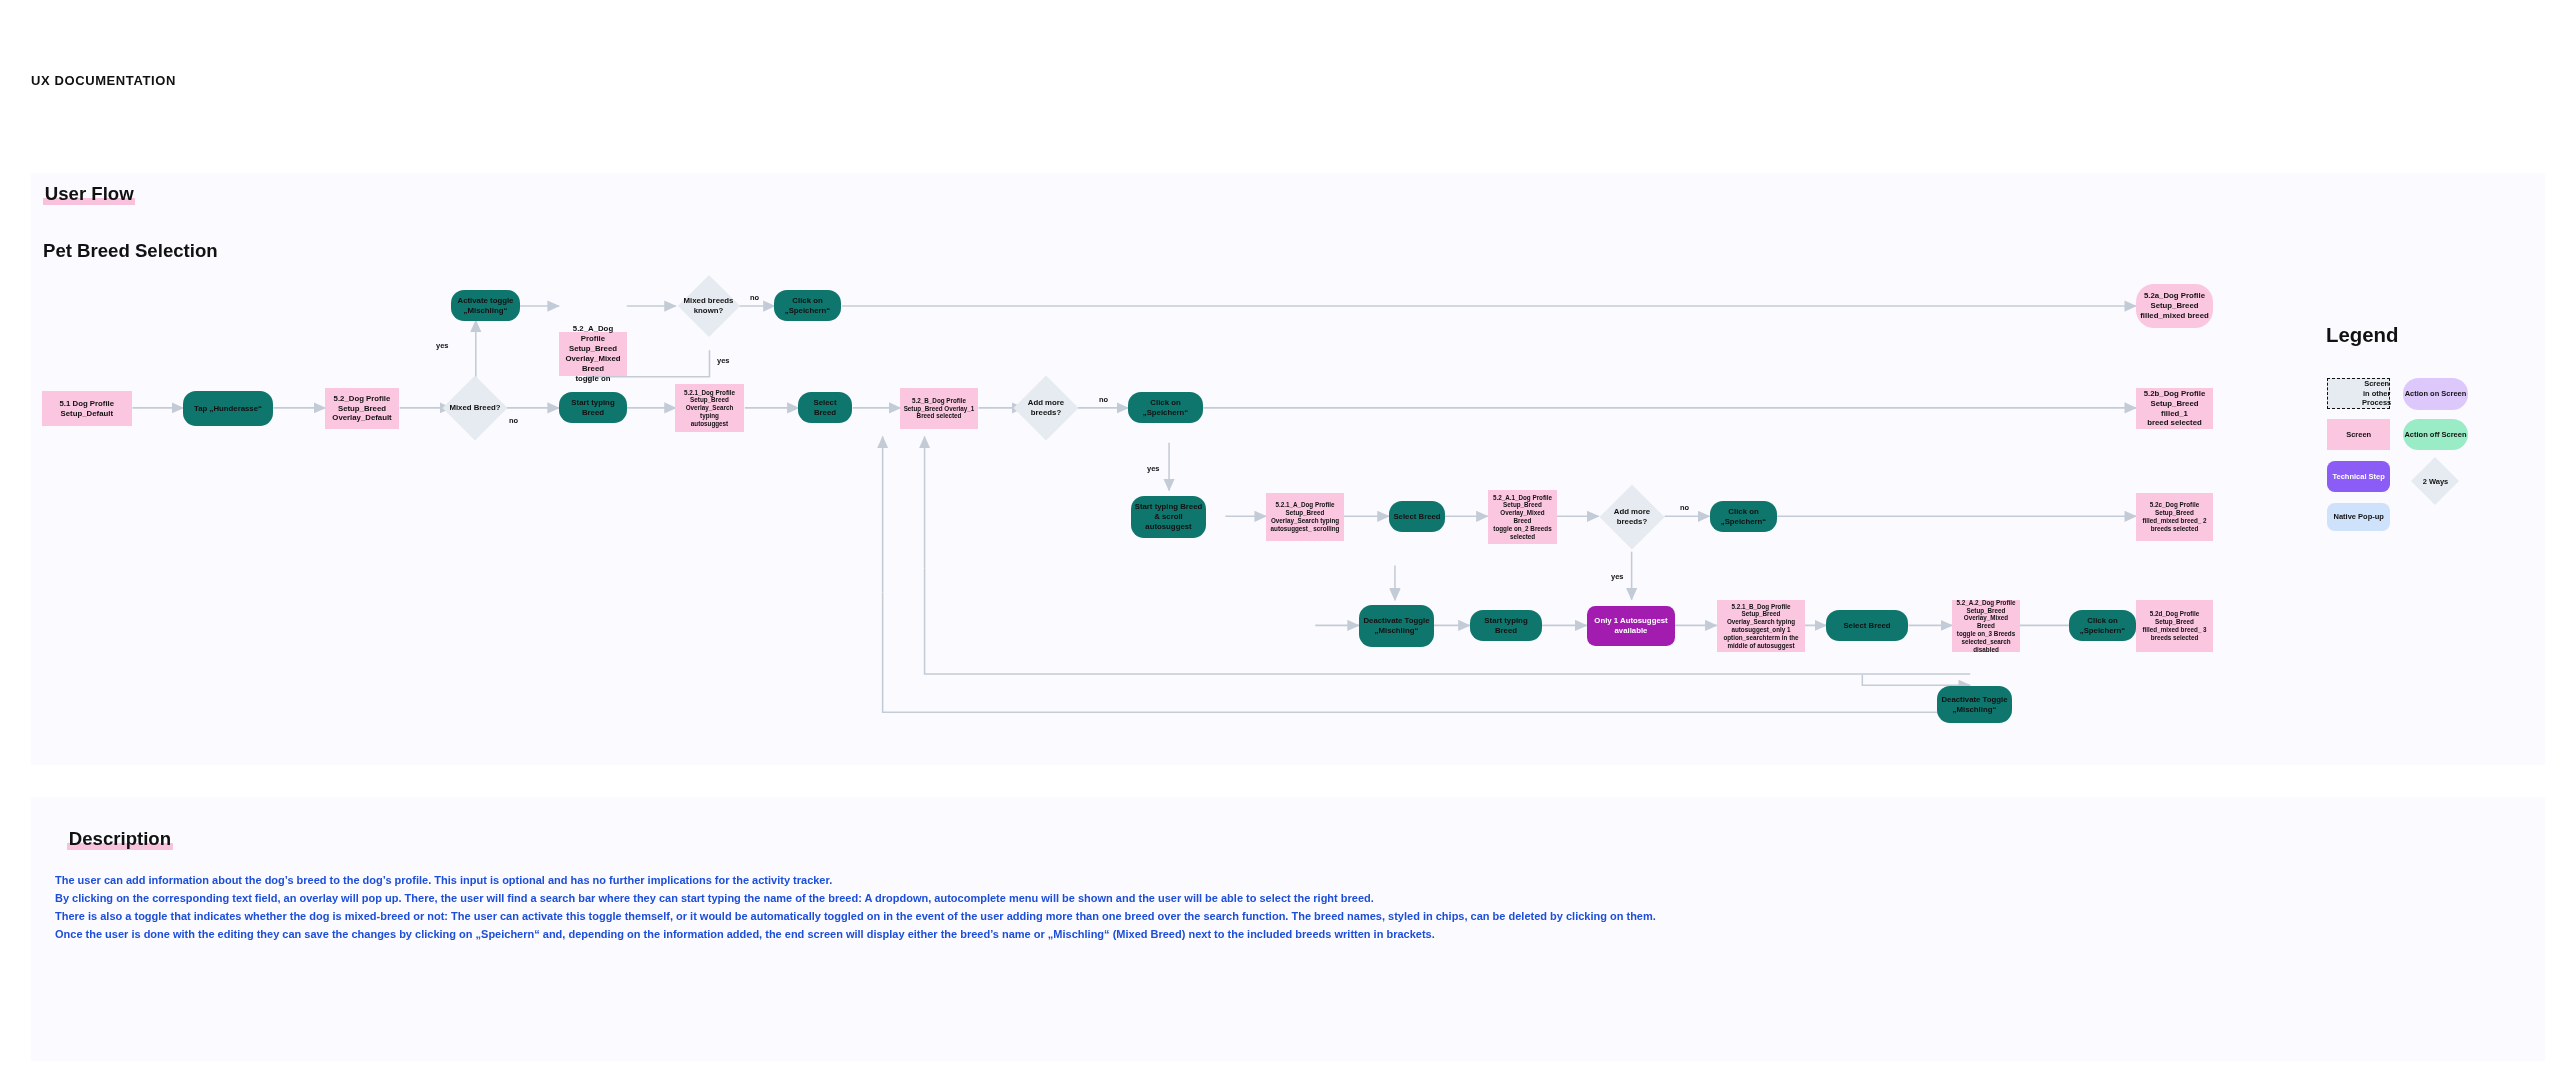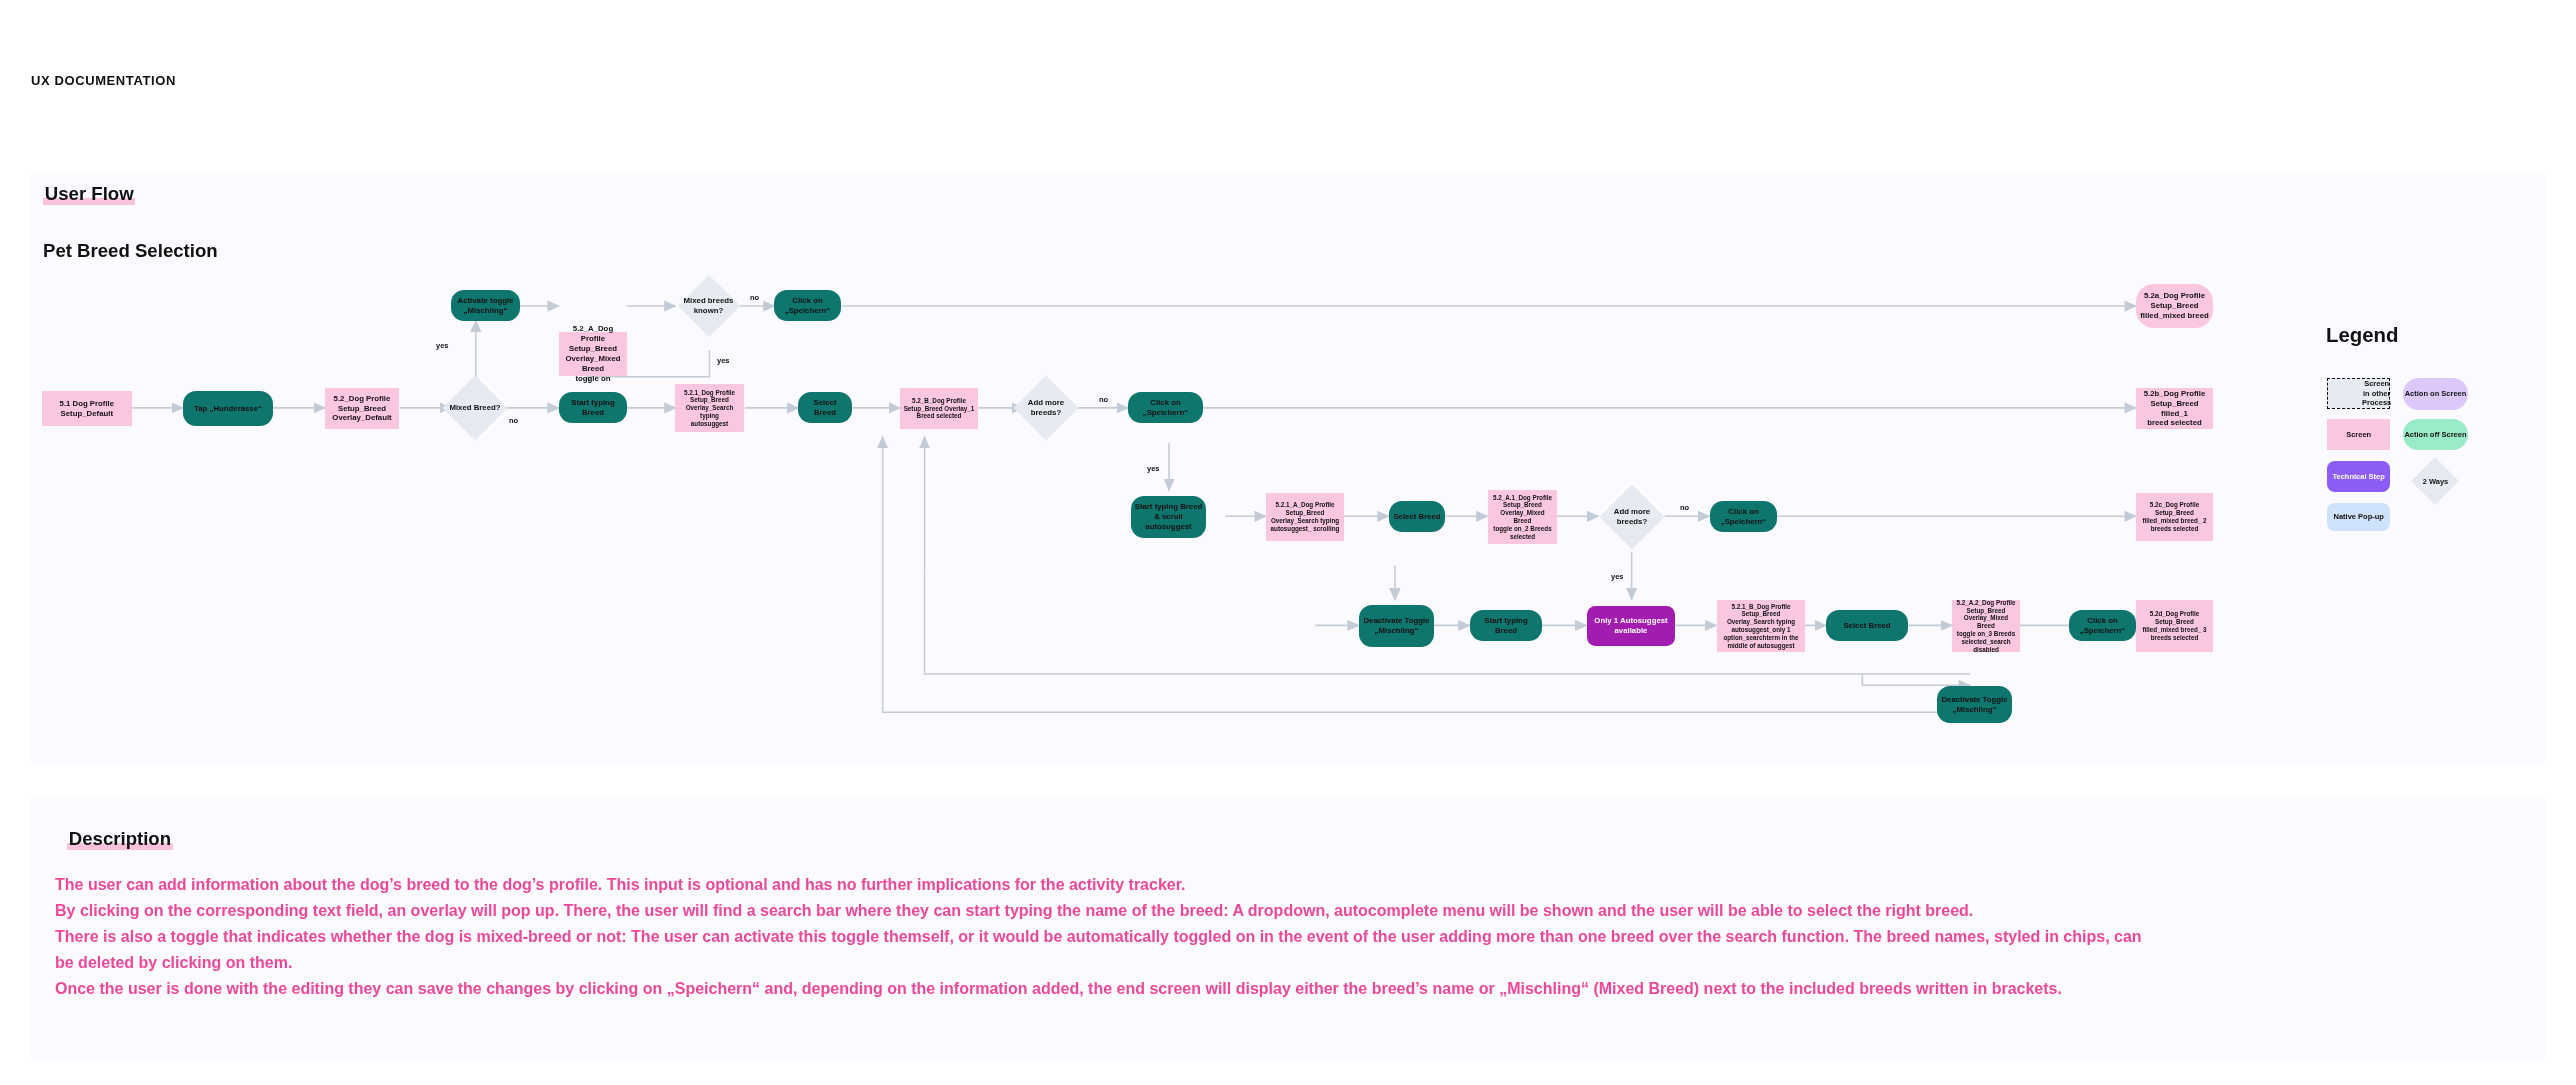--- a/index.html
+++ b/index.html
@@ -87,21 +87,21 @@
   .lg-offscr  { background:#9aecc6; border-radius:15.6px; }
   .lg-diamond-shape { position:absolute; background:#e5ebf0; transform:rotate(45deg); }
   .lg-diamond-text {
     position:absolute; display:flex; align-items:center; justify-content:center;
     font-size:7.5px; font-weight:700; color:#111;
   }
 
   
   #desc-body {
     position:absolute; left:55px; top:872px; width:2098px;
-    font-size:16px; line-height:1.63; font-weight:600; color:#ec4899;
+    font-size:11px; line-height:1.63; font-weight:600; color:#1d4ed8;
   }
   #desc-body p { margin:0; }
 </style>
 </head>
 <body>
 
 <div class="page">
 
   <div class="hdr">
     <div class="eyebrow">UX DOCUMENTATION</div>

